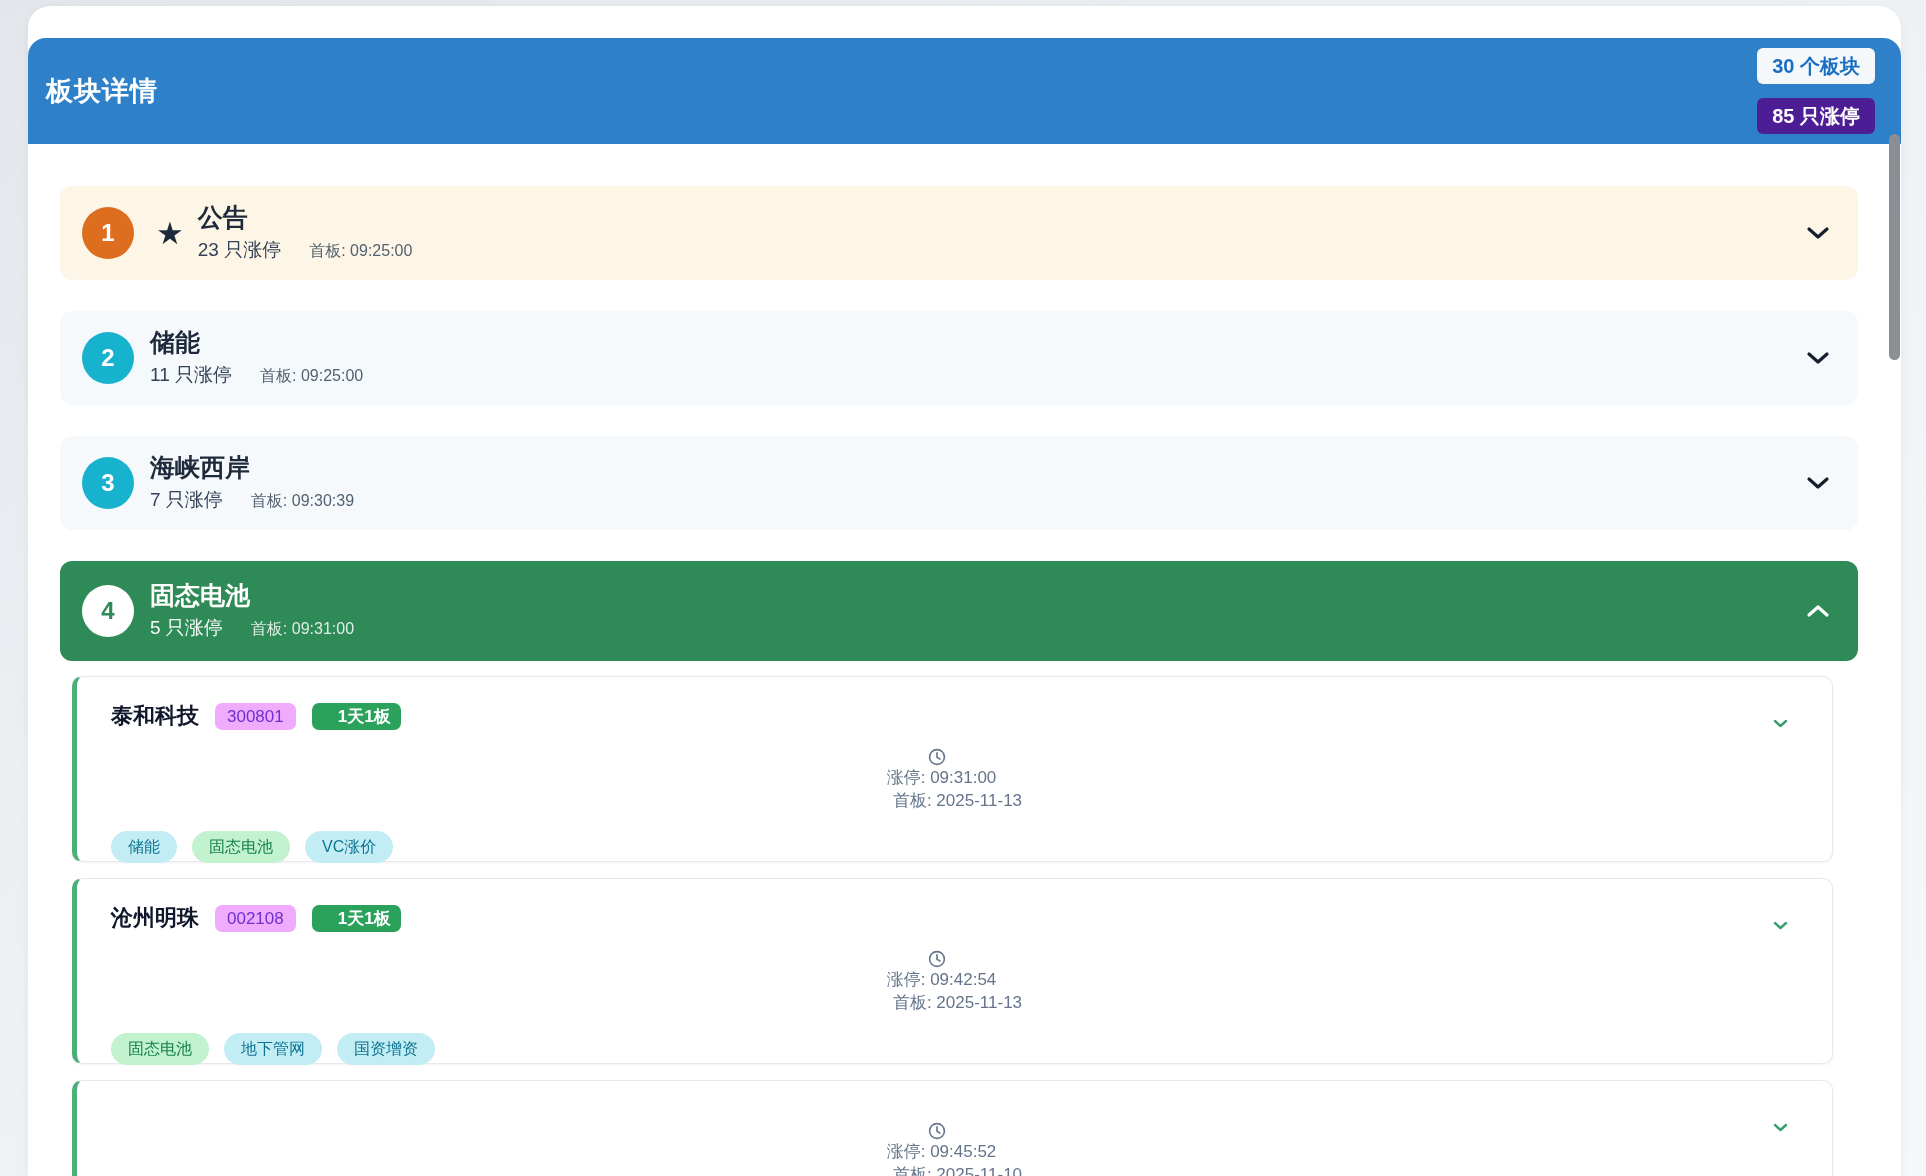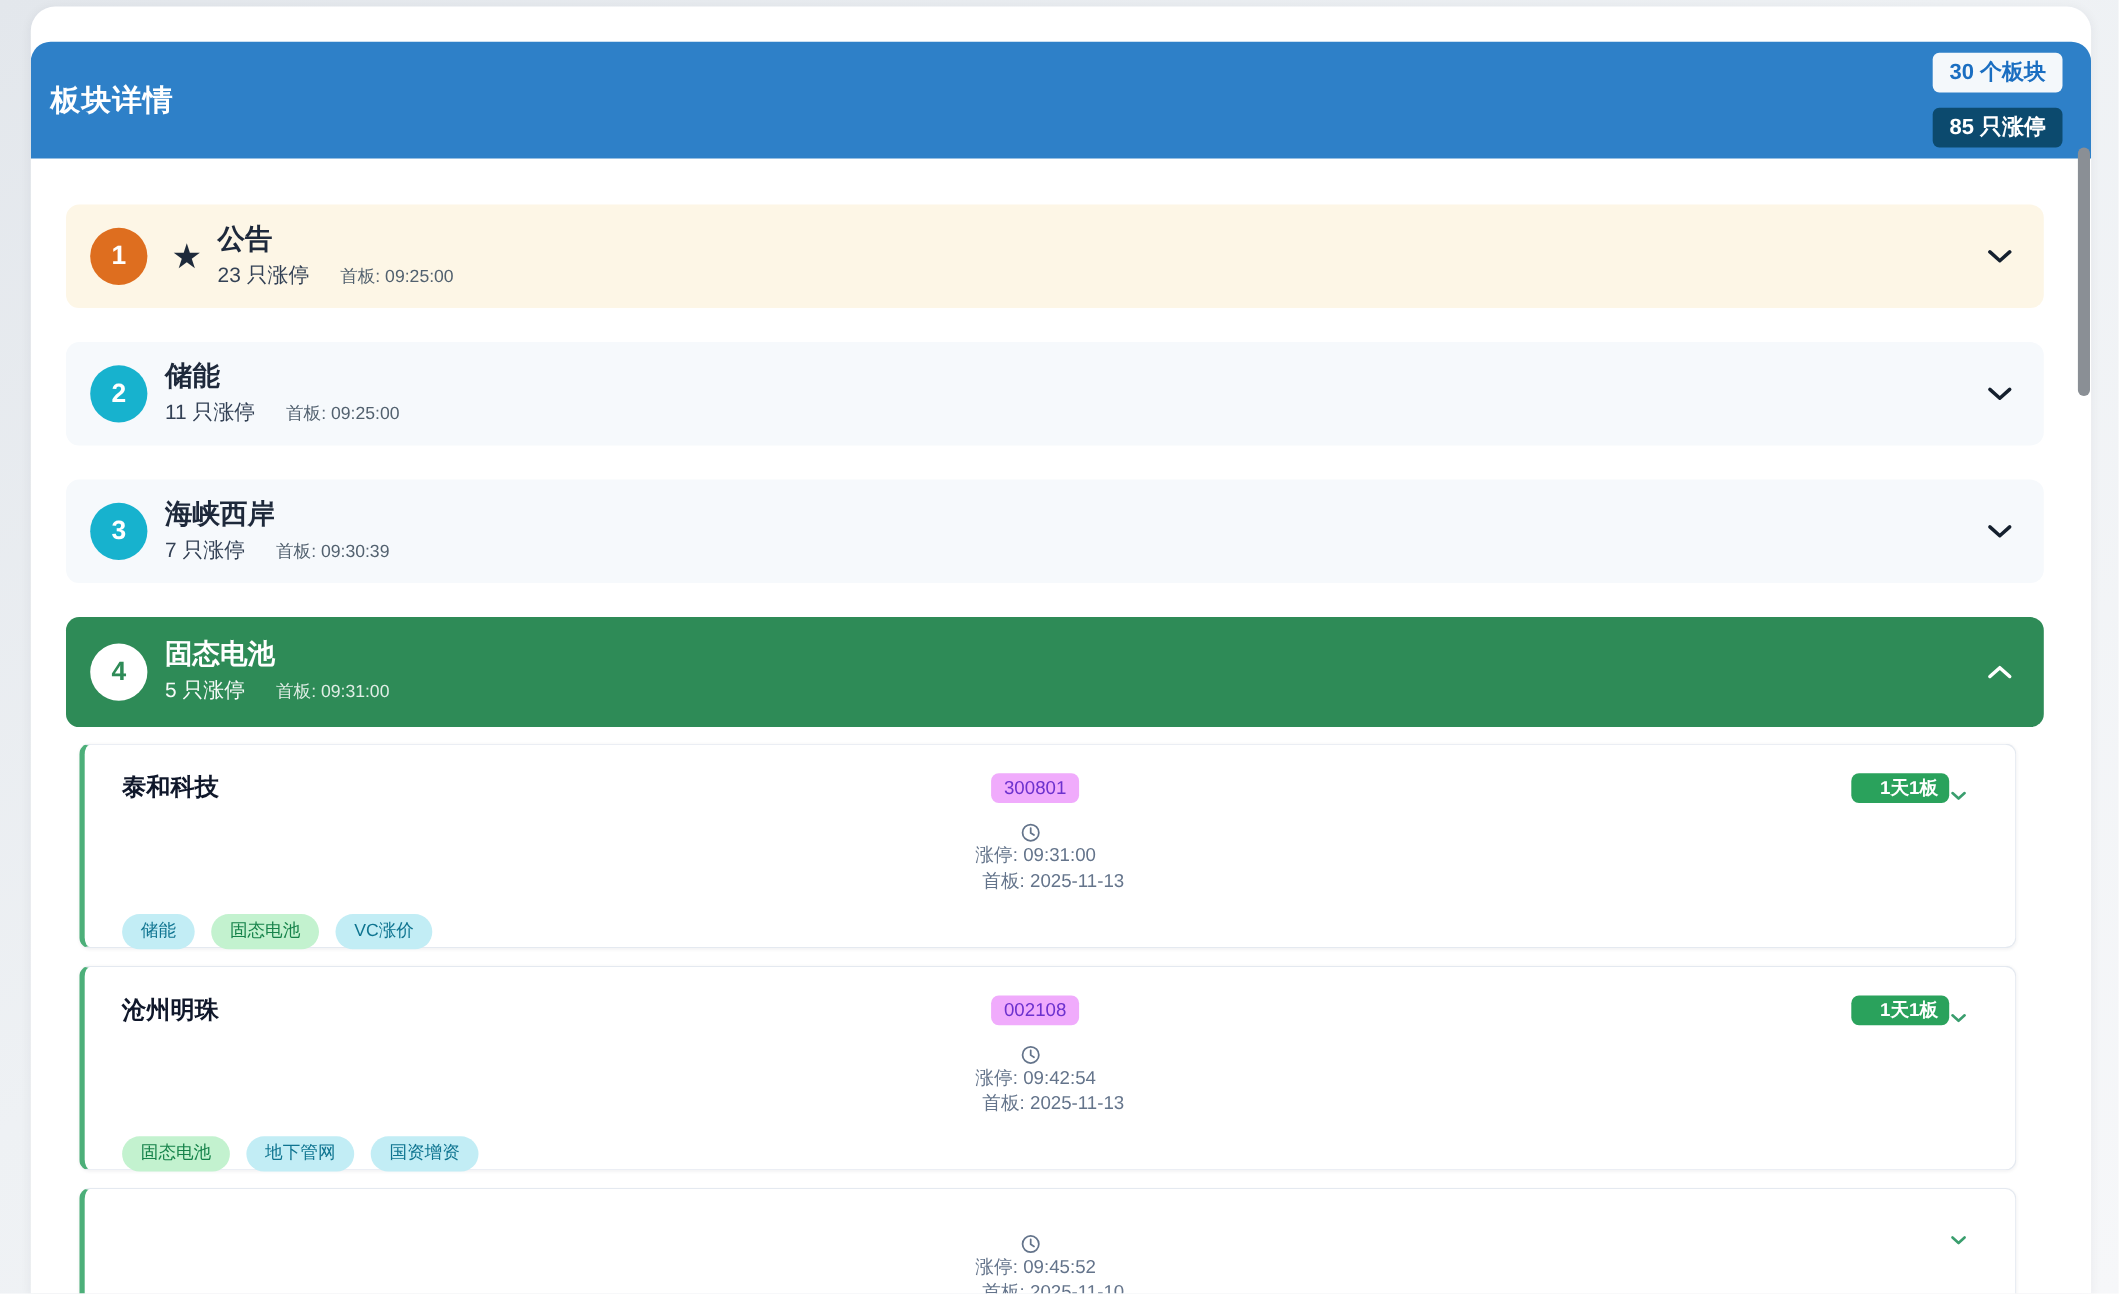--- a/index.html
+++ b/index.html
@@ -17,21 +17,21 @@
   .panel-header{
     margin-top:32px;height:106px;background:#2e80c8;
     border-radius:18px 18px 0 0;
     display:flex;align-items:center;justify-content:space-between;
     padding:0 26px 0 18px;box-sizing:border-box;
   }
   .header-title{color:#ffffff;font-size:27px;font-weight:bold;letter-spacing:1px;}
   .header-badges{display:flex;align-items:center;gap:14px;flex-direction:column;}
   .badge{font-weight:bold;font-size:20px;padding:8px 15px;border-radius:6px;line-height:1;white-space:nowrap;}
   .badge.white{background:#f4f8fb;color:#1a6ec1;}
-  .badge.red{background:#0c4a6e;color:#ffffff;}
+  .badge.red{background:#4c1d95;color:#ffffff;}
 
   .content{padding:42px 0 0 32px;}
 
   .sector-row{
     width:1798px;height:94px;border-radius:12px;background:#f6f9fc;
     display:flex;align-items:center;padding:0 28px 0 22px;box-sizing:border-box;
     margin-bottom:31px;cursor:pointer;
   }
   .sector-row.gold{background:#fdf6e6;}
   .sector-row.expanded{background:#2e8b57;height:100px;}
@@ -60,21 +60,21 @@
   .row-chevron polyline{fill:none;stroke:#15202e;stroke-width:3.2;stroke-linecap:round;stroke-linejoin:round;}
   .expanded .row-chevron{transform:rotate(180deg);}
   .expanded .row-chevron polyline{stroke:#ffffff;}
 
   .stock-list{margin:-16px 0 16px 12px;width:1761px;display:flex;flex-direction:column;gap:16px;}
   .stock-card{
     position:relative;background:#ffffff;height:186px;box-sizing:border-box;
     border:1px solid #e4e9f0;border-left:5px solid #4caf79;border-radius:10px;
     padding:24px 60px 0 34px;box-shadow:0 1px 3px rgba(15,23,42,0.05);
   }
-  .stock-title-row{display:flex;align-items:center;gap:16px;justify-content:space-between;}
+  .stock-title-row{display:flex;align-items:center;gap:16px;}
   .stock-name{font-size:22px;font-weight:bold;color:#0f172a;}
   .code-badge{background:#f0abfc;color:#6d31ce;font-weight:normal;font-size:17px;padding:5px 12px;border-radius:7px;line-height:1;}
   .board-badge{font-weight:bold;font-size:17px;color:#ffffff;padding:5px 10px;border-radius:7px;line-height:1;}
   .board-badge.green{background:#2aa25c;padding-left:26px;}
   .board-badge.red{background:#e23b3b;}
   .card-chevron{position:absolute;right:44px;top:42px;}
   .card-chevron polyline{fill:none;stroke:#3a9e6e;stroke-width:2.4;stroke-linecap:round;stroke-linejoin:round;}
 
   .stock-meta{margin-top:17px;display:flex;align-items:center;color:#64748b;font-size:17px;flex-direction:column;}
   .clock-icon{margin-right:9px;display:block;}

